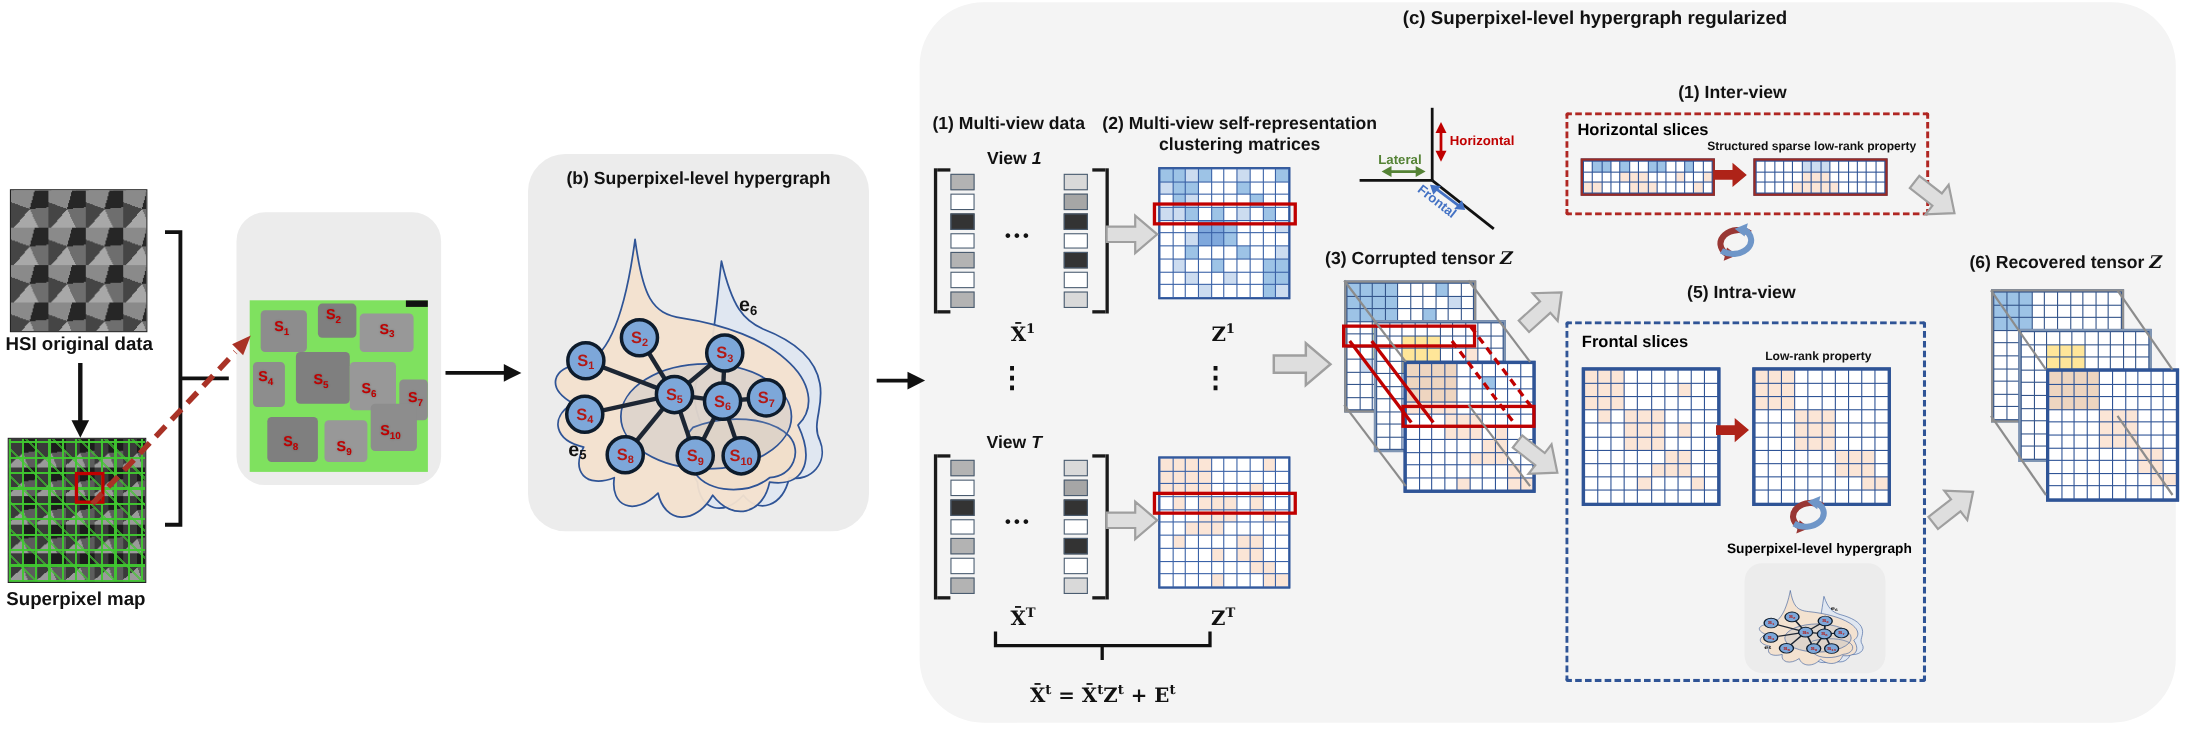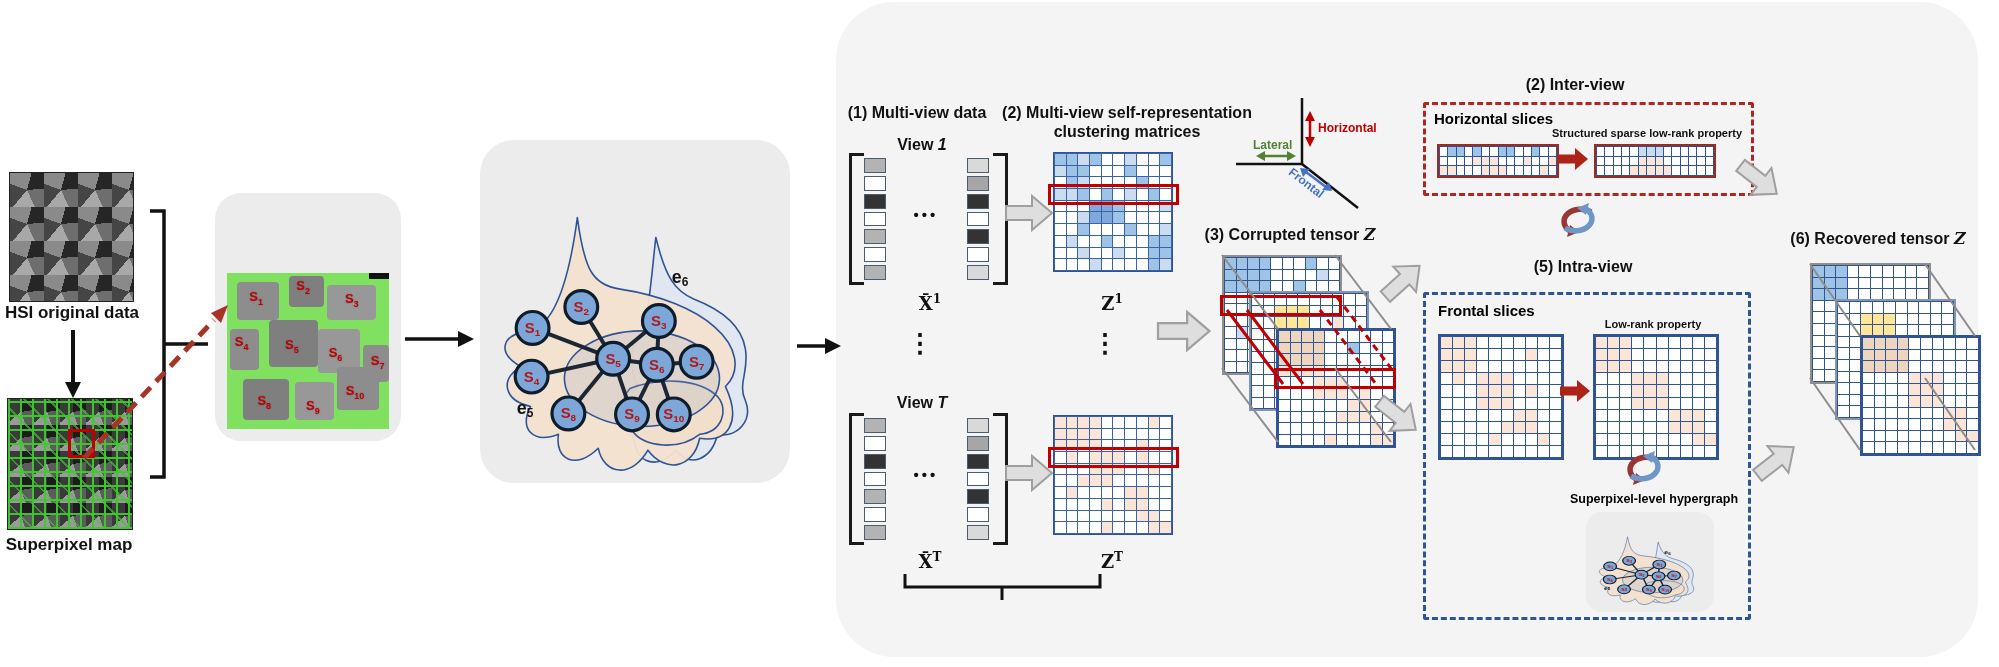--- a/index.html
+++ b/index.html
@@ -77,20 +77,21 @@
         <div class="sp-label" style="left: 40%; top: 47%;">S<sub>5</sub></div>
         <div class="sp-label" style="left: 67%; top: 52%;">S<sub>6</sub></div>
         <div class="sp-label" style="left: 93%; top: 57%;">S<sub>7</sub></div>
         <div class="sp-label" style="left: 23%; top: 83%;">S<sub>8</sub></div>
         <div class="sp-label" style="left: 53%; top: 86%;">S<sub>9</sub></div>
         <div class="sp-label" style="left: 79%; top: 76%;">S<sub>10</sub></div>
       </div>
   </div>
 
   <div class="abs gbox" style="left:480px;top:140px;width:310px;height:343px;border-radius:34px;">
+    <div class="abs title16 ctr" style="left:10px;top:14px;width:290px;">(b) Superpixel-level hypergraph</div>
     <svg width="310" height="343" viewBox="0 0 310 345" style="position:absolute;left:0;top:0;">
         <path d="M176,98 C186,140 196,152 214,160 C240,170 262,186 266,210 C270,232 258,246 266,262 C274,282 258,300 238,296 C232,322 210,330 196,312 C178,332 156,326 154,300 C142,282 146,262 158,248 C148,226 150,206 162,190 C170,170 172,130 176,98 Z" fill="#dce6f4" fill-opacity="0.7" stroke="#2f5496" stroke-width="1.6" stroke-linejoin="round"></path>
         <path d="M97,78 C104,130 112,146 140,150 C180,156 215,170 235,188 C258,208 262,232 246,248 C262,282 250,305 220,300 C214,330 186,336 168,312 C152,340 124,338 118,310 C96,332 74,322 78,296 C52,306 38,290 50,268 C24,262 18,242 40,228 C16,214 20,196 48,192 C72,188 88,146 97,78 Z" fill="#f3e2cf" fill-opacity="0.95" stroke="#2f5496" stroke-width="1.6" stroke-linejoin="round"></path>
         <path d="M150,250 C180,238 220,240 238,258 C250,272 242,294 220,296 C200,312 164,310 152,292 C142,276 140,260 150,250 Z" fill="#f0ddc8" fill-opacity="0.75" stroke="#2f5496" stroke-width="1.6" stroke-linejoin="round"></path>
         <path d="M84,240 a78,48 0 1 0 156,0 a78,48 0 1 0 -156,0 Z" fill="#9aa7bd" fill-opacity="0.22" stroke="#2f5496" stroke-width="1.6" stroke-linejoin="round"></path>
         <line x1="52" y1="189" x2="133" y2="220" stroke="#1d2633" stroke-width="4"></line>
         <line x1="101" y1="168" x2="133" y2="220" stroke="#1d2633" stroke-width="4"></line>
         <line x1="179" y1="182" x2="133" y2="220" stroke="#1d2633" stroke-width="4"></line>
         <line x1="51" y1="238" x2="133" y2="220" stroke="#1d2633" stroke-width="4"></line>
         <line x1="88" y1="275" x2="133" y2="220" stroke="#1d2633" stroke-width="4"></line>
@@ -120,20 +121,21 @@
         <text x="152" y="281" text-anchor="middle" font-size="15" font-weight="bold" fill="#b21916">S<tspan font-size="10" dy="3">9</tspan></text>
         <circle cx="194" cy="276" r="16.5" fill="#7da7d9" stroke="#0e1c2c" stroke-width="3.2"></circle>
         <text x="194" y="281" text-anchor="middle" font-size="15" font-weight="bold" fill="#b21916">S<tspan font-size="10" dy="3">10</tspan></text>
         <text x="36" y="276" font-size="18" font-weight="bold" fill="#111">e<tspan font-size="12" dy="3">5</tspan></text>
         <text x="192" y="144" font-size="18" font-weight="bold" fill="#111">e<tspan font-size="12" dy="3">6</tspan></text>
       </svg>
   </div>
 
   <div class="abs panel" style="left:836px;top:2px;width:1142px;height:655px;"></div>
 
+  <div class="abs title17 ctr" style="left:1240px;top:7px;width:420px;">(c) Superpixel-level hypergraph regularized</div>
 
   <div class="abs title16 ctr" style="left:836px;top:104px;width:162px;">(1) Multi-view data</div>
   <div class="abs title16 ctr" style="left:858px;top:136px;width:128px;">
     <span>View</span>
     <i>1</i>
   </div>
 
   <div class="abs brk brk-l" style="left:849px;top:153px;height:132px;"></div>
   <div class="abs vec" style="left:864px;top:158px;width:22px;height:122px;">
       <div style="background: rgb(179, 179, 179); border: 1.5px solid rgb(74, 92, 112);"></div>
@@ -403,20 +405,27 @@
   <div class="abs math ctr" style="left:900px;top:550px;width:60px;">
     <span>X̄</span><sup>T</sup>
   </div>
   <div class="abs math ctr" style="left:1082px;top:550px;width:60px;">
     <span>Z</span><sup>T</sup>
   </div>
 
   <div class="abs title16 ctr" style="left:996px;top:104px;width:262px;">(2) Multi-view self-representation</div>
   <div class="abs title16 ctr" style="left:996px;top:123px;width:262px;">clustering matrices</div>
 
+  <div class="abs math ctr" style="left:830px;top:620px;width:345px;">
+    <span>X̄</span><sup>t</sup>
+    <span>=</span>
+    <span>X̄</span><sup>t</sup><span>Z</span><sup>t</sup>
+    <span>+</span>
+    <span>E</span><sup>t</sup>
+  </div>
 
   <div class="abs axis-lbl" style="left:1318px;top:121px;color:#c00000;">Horizontal</div>
   <div class="abs axis-lbl" style="left:1253px;top:138px;color:#548235;">Lateral</div>
   <div class="abs axis-lbl" style="left:1286px;top:176px;color:#4472c4;transform:rotate(38deg);">Frontal</div>
 
   <div class="abs title16 ctr" style="left:1178px;top:226px;width:224px;">
     <span>(3) Corrupted tensor</span> <span class="scriptz">Z</span>
   </div>
   <div class="abs" style="left: 1222px; top: 255px; width: 114px; height: 114px; display: grid; grid-template-columns: repeat(10, 1fr); grid-auto-rows: 1fr; gap: 1px; padding: 1px; background: rgb(52, 85, 139); border: 2px solid rgb(143, 143, 143);">
       <div style="background: rgb(157, 195, 230);"></div>
@@ -720,21 +729,21 @@
       <div style="background: rgb(251, 229, 214);"></div>
       <div style="background: rgb(255, 255, 255);"></div>
       <div style="background: rgb(255, 255, 255);"></div>
       <div style="background: rgb(255, 255, 255);"></div>
       <div style="background: rgb(251, 229, 214);"></div>
       <div style="background: rgb(251, 229, 214);"></div>
     </div>
   <div class="abs redrect" style="left:1220px;top:295px;width:116px;height:15px;"></div>
   <div class="abs redrect" style="left:1274px;top:368px;width:116px;height:15px;"></div>
 
-  <div class="abs title16 ctr" style="left:1490px;top:76px;width:170px;">(2) Inter-view</div>
+  <div class="abs title16 ctr" style="left:1490px;top:76px;width:170px;">(1) Inter-view</div>
   <div class="abs dash-red" style="left:1423px;top:102px;width:325px;height:88px;"></div>
   <div class="abs b" style="left:1434px;top:110px;font-size:15px;">Horizontal slices</div>
   <div class="abs small11 ctr" style="left:1546px;top:127px;width:202px;">Structured sparse low-rank property</div>
   <div class="abs" style="left: 1437px; top: 144px; width: 116px; height: 28px; display: grid; grid-template-columns: repeat(14, 1fr); grid-auto-rows: 1fr; gap: 1px; padding: 1px; background: rgb(47, 84, 150); border: 2.5px solid rgb(156, 43, 35);">
       <div style="background: rgb(255, 255, 255);"></div>
       <div style="background: rgb(157, 195, 230);"></div>
       <div style="background: rgb(157, 195, 230);"></div>
       <div style="background: rgb(255, 255, 255);"></div>
       <div style="background: rgb(157, 195, 230);"></div>
       <div style="background: rgb(255, 255, 255);"></div>

